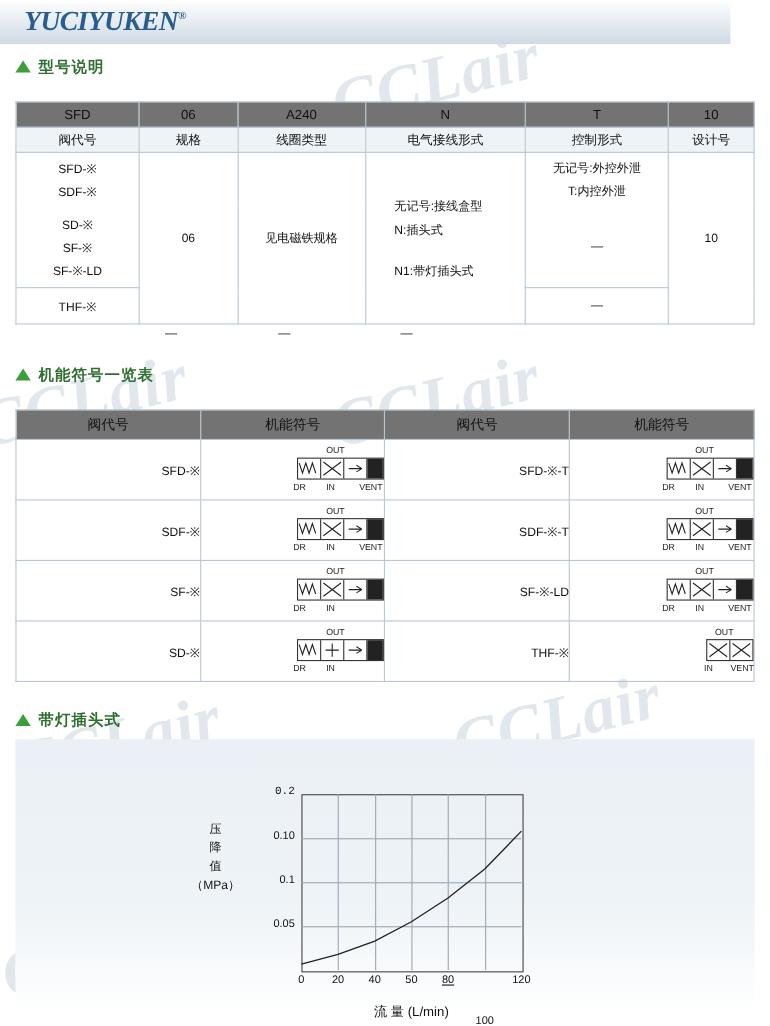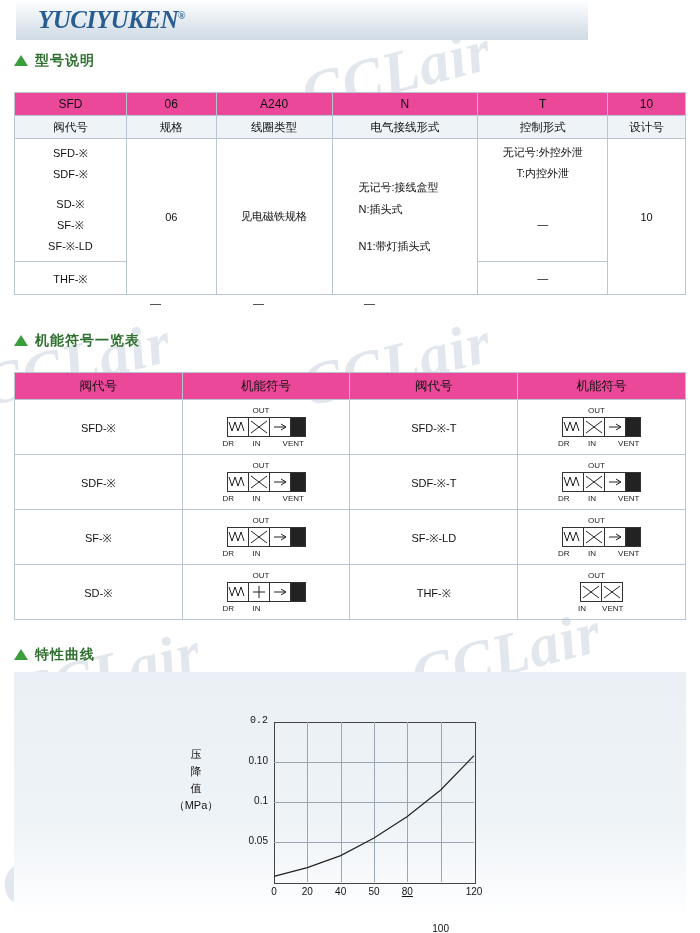--- a/index.html
+++ b/index.html
@@ -19,21 +19,21 @@
     color:#c9d4de;
     opacity:.55;
     white-space:nowrap;
     letter-spacing:1px;
     pointer-events:none;
     user-select:none;
     z-index:0;
   }
   
   .header{
-    position:absolute;left:16px;top:0;width:572px;height:40px;
+    position:absolute;left:0;top:0;width:664px;height:40px;
     background:linear-gradient(to bottom,#ffffff 0%,#e8eef3 45%,#cfdae4 100%);
     z-index:2;
   }
   .logo{
     position:absolute;left:22px;top:6px;
     font-family:"Liberation Serif", serif;
     font-weight:bold;font-style:italic;
     font-size:25px;color:#2a5d8f;letter-spacing:-.5px;
   }
   .logo .reg{font-size:10px;vertical-align:super;font-style:normal;}
@@ -52,30 +52,30 @@
   
   table{border-collapse:collapse;position:absolute;z-index:2;background:transparent;}
   td{
     border:1px solid #b9c6d2;
     font-size:11px;
     text-align:center;
     vertical-align:middle;
     color:#111;
     padding:0;
   }
-  .hdr td{background:#ec4899;height:22px;font-size:12px;}
+  .hdr td{background:#737373;height:22px;font-size:12px;}
   .sub td{background:#eef3f7;height:22px;font-size:11.5px;}
   .body td{background:rgba(255,255,255,0);}
   
   #model-table{left:14px;top:92px;width:672px;}
   .lbl-left{text-align:left;padding-left:26px;}
   
   #symbol-table{left:14px;top:372px;width:672px;}
   #symbol-table .hdr td{height:26px;font-size:12.5px;}
-  .symcell{height:54px;}
+  .symcell{height:54px;text-align:right;}
   
   .sym{position:relative;display:inline-block;}
   .symbox{
     display:flex;border:1px solid #333;background:#fff;
     height:18px;align-items:stretch;
   }
   .symbox .seg{
     width:20px;border-right:1px solid #333;position:relative;
   }
   .symbox .seg:last-child{border-right:none;}
@@ -420,21 +420,21 @@
         </div>
         <span class="lab lab-bot" style="left:-2px">IN</span>
         <span class="lab lab-bot" style="left:22px">VENT</span>
       </div>
     </td>
   </tr>
 </tbody>
   </table>
 
 <div class="sect" style="top:646px;">
-  <span class="tri"></span><span>特性曲线</span>
+  <span class="tri"></span><span>带灯插头式</span>
 </div>
 
 <div class="chartwrap">
   <div id="chart-area" style="left:240px;top:40px;width:220px;height:170px;">
       <div class="axis-line" style="left: 20px; top: 10px; width: 200px; height: 160px; background: transparent; border: 1px solid rgb(68, 68, 68);"></div>
       <div class="grid-line" style="left: 53.3333px; top: 10px; width: 1px; height: 160px;"></div>
       <div class="grid-line" style="left: 86.6667px; top: 10px; width: 1px; height: 160px;"></div>
       <div class="grid-line" style="left: 120px; top: 10px; width: 1px; height: 160px;"></div>
       <div class="grid-line" style="left: 153.333px; top: 10px; width: 1px; height: 160px;"></div>
       <div class="grid-line" style="left: 186.667px; top: 10px; width: 1px; height: 160px;"></div>
@@ -451,17 +451,18 @@
       <div class="xtick" style="left: 107px; top: 174px;">50</div>
       <div class="xtick" style="left: 140.333px; top: 174px; text-decoration: underline;">80</div>
       <div class="xtick" style="left: 173.667px; top: 174px; margin-top: 37px;">100</div>
       <div class="xtick" style="left: 207px; top: 174px;">120</div>
       <div style="position: absolute; left: -88px; top: 34px; width: 60px; text-align: center; font-size: 11px; line-height: 17px; color: rgb(17, 17, 17);">
         <div>压</div>
         <div>降</div>
         <div>值</div>
         <div>（MPa）</div>
       </div>
+      <div class="xlabel" style="left: 0px; top: 200px; width: 240px;">流 量 (L/min)</div>
       <svg width="260" height="200" style="position: absolute; left: 0px; top: 0px; overflow: visible;">
         <path d="M20.0 164.4 L53.3 155.6 L86.7 143.6 L120.0 126.0 L153.3 104.4 L186.7 78.0 L220.0 43.6 " fill="none" stroke="#222" stroke-width="1.2"></path>
       </svg>
     </div>
 </div>
 
 </body></html>

